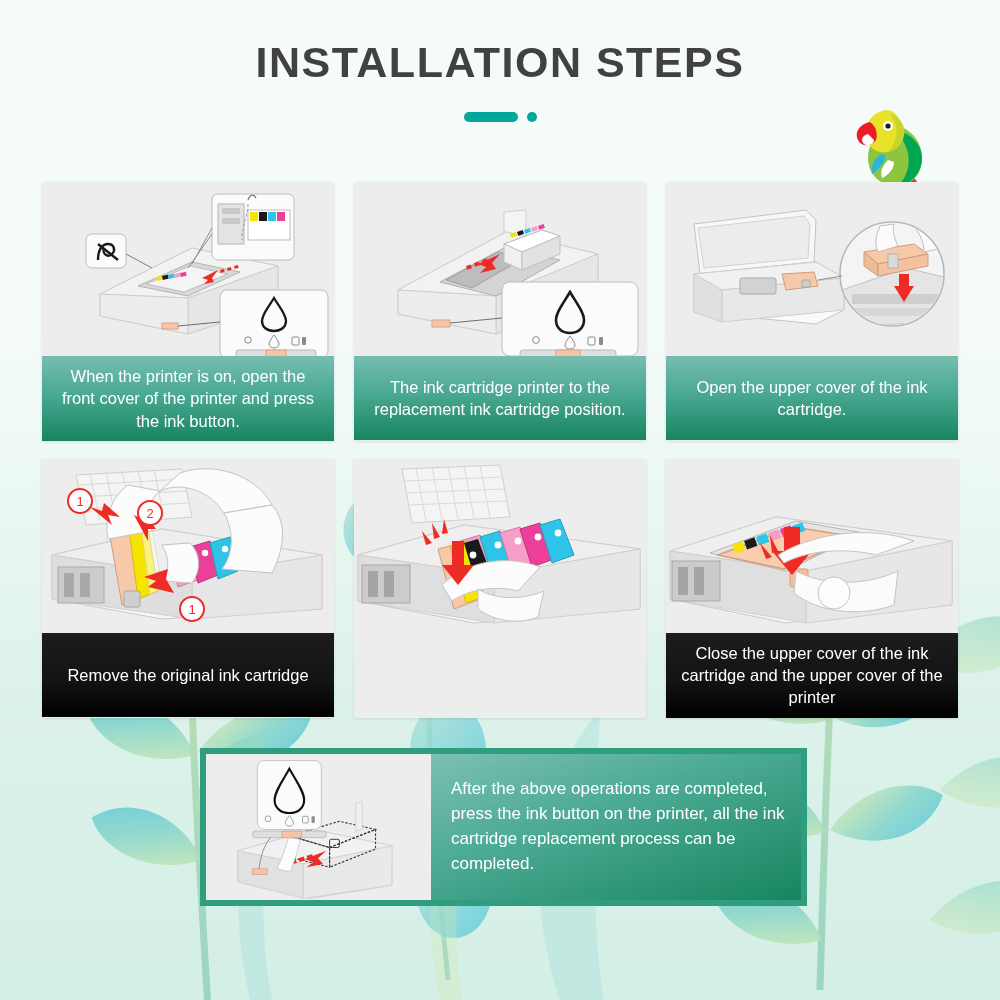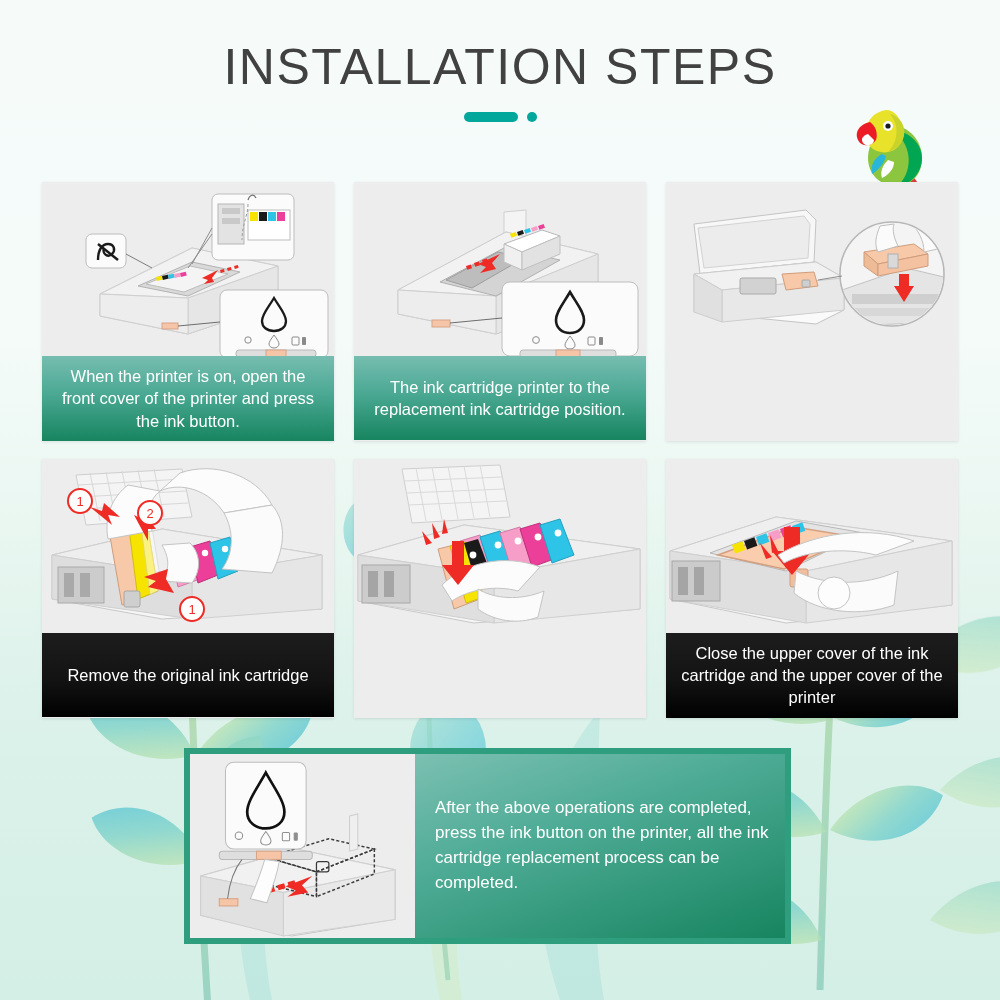--- a/index.html
+++ b/index.html
@@ -16,21 +16,21 @@
     overflow:hidden;
   }
 
   
   .foliage{position:absolute;left:0;right:0;bottom:0;height:520px;pointer-events:none;}
   .foliage svg{display:block;width:100%;height:100%;}
 
   
   .title{
     position:absolute;top:38px;left:0;right:0;text-align:center;
-    font-size:50px;font-weight:normal;letter-spacing:1.5px;color:#414141;
+    font-size:43px;font-weight:bold;letter-spacing:1.5px;color:#414141;
   }
   .divider{
     position:absolute;top:112px;left:0;right:0;display:flex;justify-content:center;
     align-items:center;gap:9px;
   }
   .divider .dash{width:54px;height:10px;border-radius:5px;background:#00a79a;display:block;}
   .divider .dot{width:10px;height:10px;border-radius:50%;background:#00a79a;display:block;}
 
   
   .parrot{position:absolute;left:838px;top:100px;width:128px;height:110px;}
@@ -50,21 +50,21 @@
   .cap{
     min-height:84px;display:flex;align-items:center;justify-content:center;
     text-align:center;color:#ffffff;font-size:16.5px;line-height:1.35;
     padding:9px 12px;box-sizing:border-box;
   }
   .cap.teal{background:linear-gradient(180deg,#76bdb0 0%,#4aa893 45%,#17855f 100%);}
   .cap.dark{background:linear-gradient(180deg,#1d1d1d 0%,#131313 55%,#000000 100%);}
 
   
   .bottom{
-    position:absolute;left:184px;top:748px;width:607px;height:196px;
+    position:absolute;left:200px;top:748px;width:607px;height:158px;
     border:6px solid #2e9e7f;box-sizing:border-box;display:flex;background:#ededed;
   }
   .bottom .art{width:225px;position:relative;background:#ededed;overflow:hidden;}
   .bottom .art svg{position:absolute;inset:0;width:100%;height:100%;}
   .bottom .txt{
     flex:1;background:linear-gradient(160deg,#7cc0b2 0%,#4dab95 40%,#17855f 100%);
     color:#fff;font-size:17px;line-height:1.46;display:flex;align-items:center;
     padding:10px 14px 10px 20px;box-sizing:border-box;
   }
 </style>
@@ -380,20 +380,21 @@
               <rect x="222" y="72" width="10" height="14" fill="#d9d9d9" stroke="#b0b0b0"></rect>
 
               <path d="M214 44 C 210 54 208 62 212 70 L 232 64 C 228 56 226 48 228 42 Z" fill="#fbfbfb" stroke="#bfbfbf"></path>
               <path d="M244 40 C 252 48 258 58 258 70 L 276 66 C 274 52 266 42 256 36 Z" fill="#fbfbfb" stroke="#bfbfbf"></path>
 
               <path d="M238 120 L 248 104 L 243 104 L 243 92 L 233 92 L 233 104 L 228 104 Z" fill="#ee2b24"></path>
             </g>
             <path d="M152 98 L 176 94" stroke="#8d8d8d" stroke-width="1"></path>
           </svg>
         </div>
+        <div class="cap teal">Open the upper cover of the ink cartridge.</div>
       </div>
     </div>
 
     <div class="row">
 
       <div class="card">
         <div class="art">
           <svg viewBox="0 0 292 174">
             <rect width="292" height="174" fill="#ededed"></rect>
 

